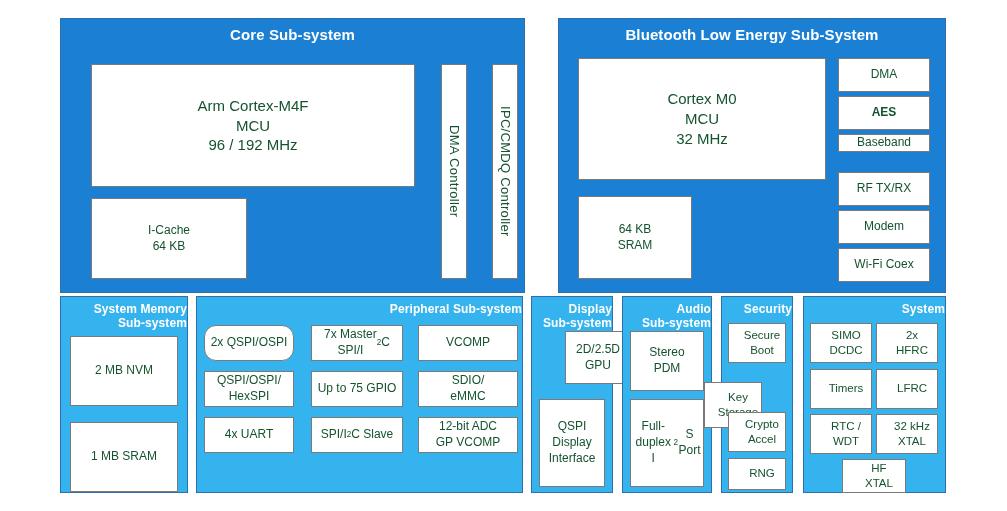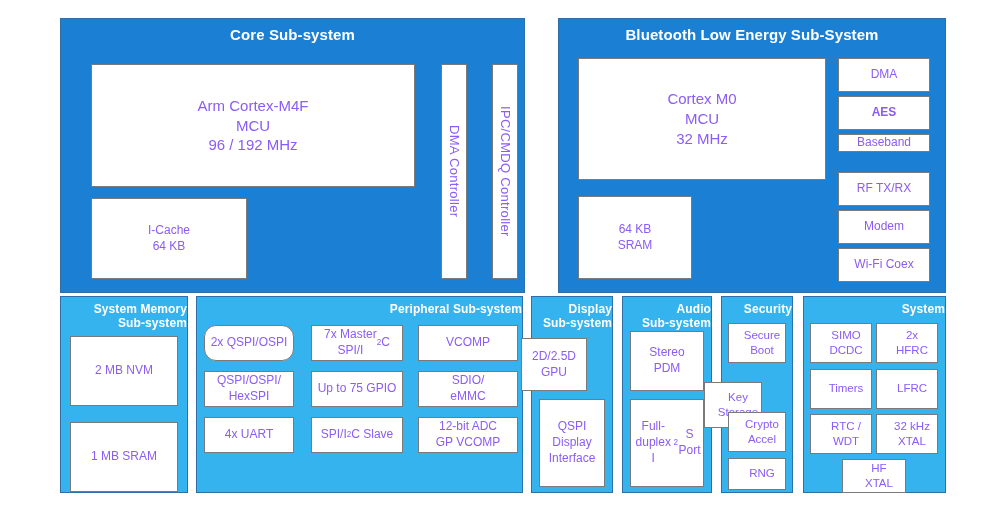--- a/index.html
+++ b/index.html
@@ -42,21 +42,21 @@
   }
   .panel-title.t-big   { top: 7px;  font-size: 15px; }
   .panel-title.t-small { top: 6px;  font-size: 12px; text-align: right; }
 
   
   .blk {
     position: absolute;
     box-sizing: border-box;
     background: #ffffff;
     border: 1px solid #7a7a7a;
-    color: #8b5cf6;
+    color: #14532d;
     display: flex;
     align-items: center;
     justify-content: center;
     text-align: center;
     line-height: 1.32;
     font-size: 12px;
     padding: 1px 2px;
     white-space: pre-line;
   }
   .blk.f15 { font-size: 15px; }
@@ -143,21 +143,21 @@
       <div class="blk f12" style="left: 204px; top: 417px; width: 90px; height: 36px;">4x UART</div>
       <div class="blk f12" style="left: 311px; top: 417px; width: 92px; height: 36px;">SPI/I<sup>2</sup>C Slave</div>
       <div class="blk f12" style="left: 418px; top: 417px; width: 100px; height: 36px;">12-bit ADC<br>GP VCOMP</div>
     </div>
 
   <div class="panel light" style="left:531px; top:296px; width:82px; height:197px;">
     <div class="panel-title t-small" style="white-space:pre-line;">Display
 Sub-system</div>
   </div>
   <div id="display-blocks">
-      <div class="blk f12" style="left: 521px; top: 331px; width: 66px; height: 53px; margin-top: 7px;">2D/2.5D<br>GPU</div>
+      <div class="blk f12" style="left: 565px; top: 331px; width: 66px; height: 53px;">2D/2.5D<br>GPU</div>
       <div class="blk f12" style="left: 539px; top: 399px; width: 66px; height: 88px;">QSPI<br>Display<br>Interface</div>
     </div>
 
   <div class="panel light" style="left:622px; top:296px; width:90px; height:197px;">
     <div class="panel-title t-small" style="white-space:pre-line;">Audio
 Sub-system</div>
   </div>
   <div id="audio-blocks">
       <div class="blk f12" style="left: 630px; top: 331px; width: 74px; height: 60px;">Stereo<br>PDM</div>
       <div class="blk f12" style="left: 630px; top: 399px; width: 74px; height: 88px;">Full-duplex<br>I<sup>2</sup>S Port</div>

